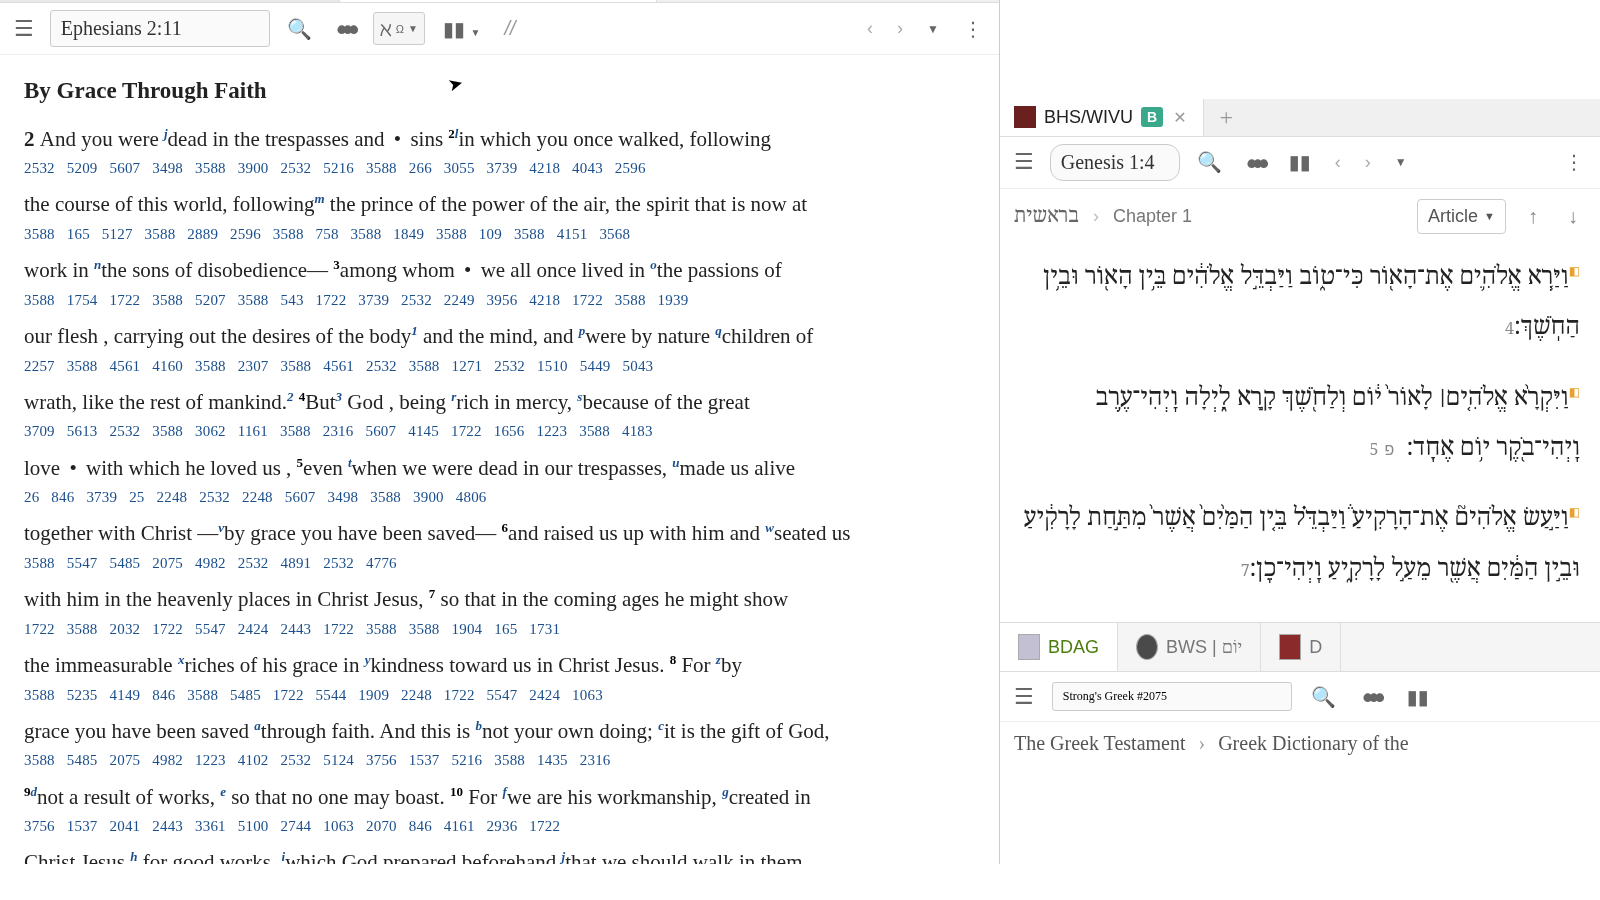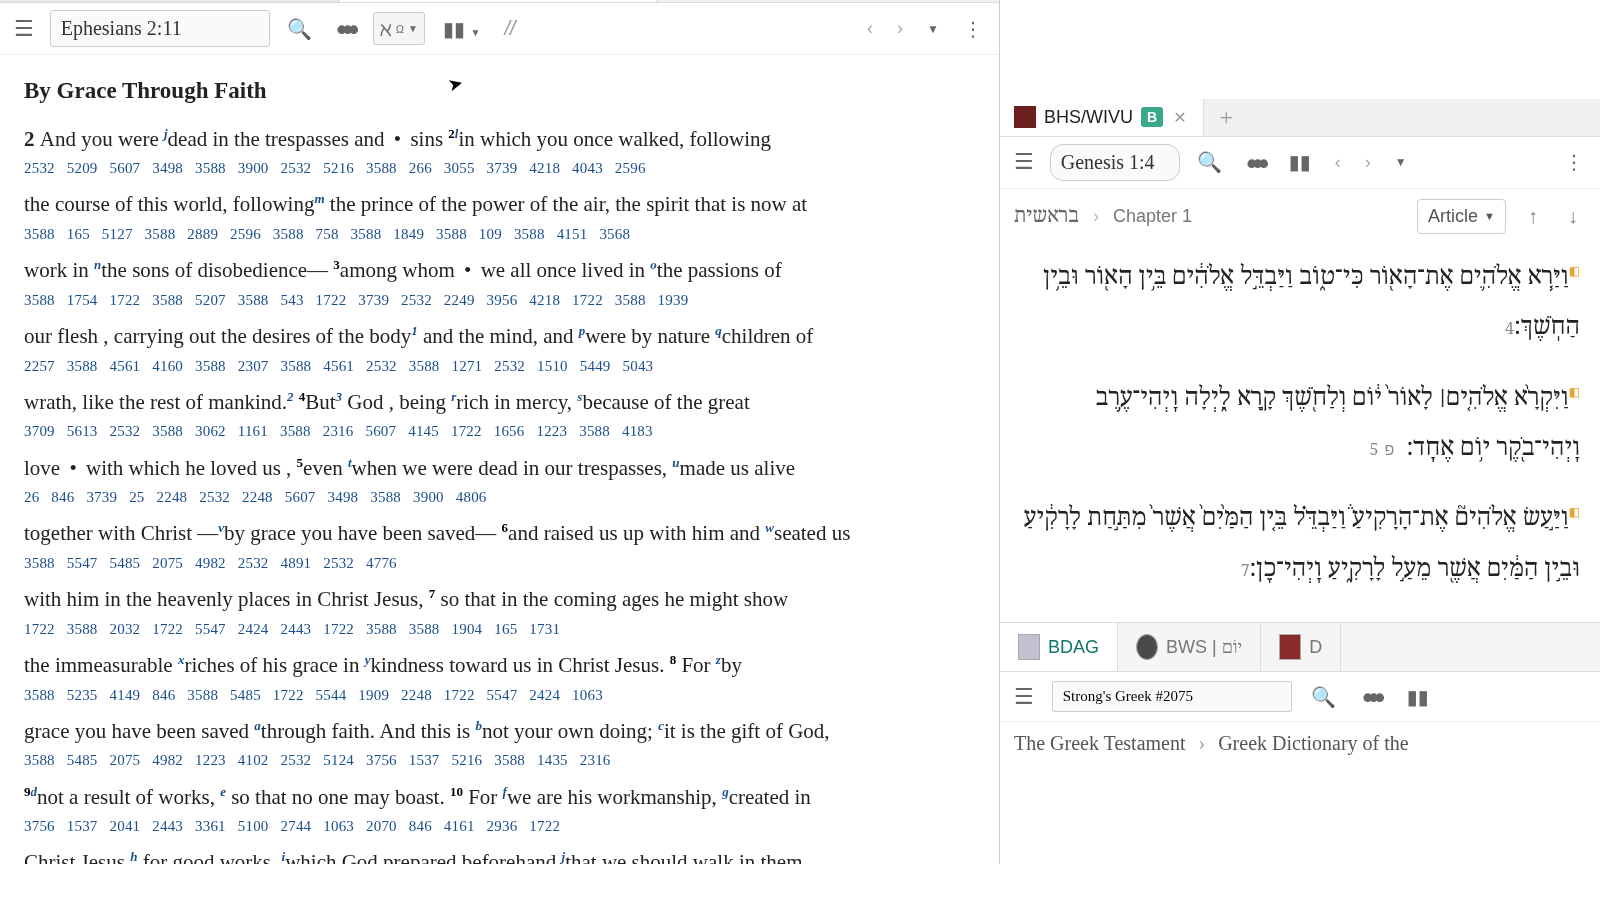--- a/index.html
+++ b/index.html
@@ -48,27 +48,27 @@
 
 .hebrew { padding: 8px 20px; flex: 1; overflow-y: auto; direction: rtl; font-family: 'SBL Hebrew', 'Noto Serif Hebrew', 'David', serif; font-size: 24px; line-height: 2.1; color: #222;}
 .hv-num { color: #888; font-size: 16px; direction: ltr; unicode-bidi: embed; padding-left: 10px;}
 .heb-verse { margin-bottom: 20px; position: relative;}
 .note-icon { color: #e8a030; font-size: 12px; vertical-align: super;}
 .samekh { font-family: sans-serif; color: #888; font-size: 16px; padding: 0 6px;}
 
 
 .sub-tabs { display: flex; background: #f5f5f5; border-top: 1px solid #ddd; border-bottom: 1px solid #ddd; height: 50px; align-items: center; font-family: Arial, sans-serif; }
 .sub-tab { display: flex; align-items: center; gap: 8px; padding: 0 18px; border-right: 1px solid #ddd; height: 100%; cursor: pointer; color: #777; font-size: 18px;}
-.sub-tab.active { background: #fff; color: #0f766e; }
+.sub-tab.active { background: #fff; color: #4d7c0f; }
 .sub-tab .sq { width: 22px; height: 26px; background: #c4c0d4; border: 1px solid #aaa;}
 .sub-tab .sq.dark { background: #4a4a4a; border-radius: 50%;}
 .sub-tab .sq.red { background: #8a2a2a;}
 
 .toolbar2 { display: flex; align-items: center; padding: 6px 10px; gap: 14px; border-bottom: 1px solid #eee; height: 50px; font-family: Arial, sans-serif;}
-.ref-input2 { border: 1px solid #ccc; border-radius: 3px; padding: 6px 10px; font-size: 15px; width: 240px; background: #fafafa; font-family: Georgia, serif;}
+.ref-input2 { border: 1px solid #ccc; border-radius: 3px; padding: 6px 10px; font-size: 12px; width: 240px; background: #fafafa; font-family: Georgia, serif;}
 .bottom-bc { padding: 10px 14px; color: #555; font-size: 20px; font-family: Georgia, serif;}
 .bottom-bc .sep { color: #999; padding: 0 8px;}
 
 .cursor-fake { position: absolute; left: 448px; top: 108px; font-size: 18px; color: #000; transform: rotate(-15deg); pointer-events:none;}
 </style>
 </head>
 <body>
 
 <div class="container">
 

